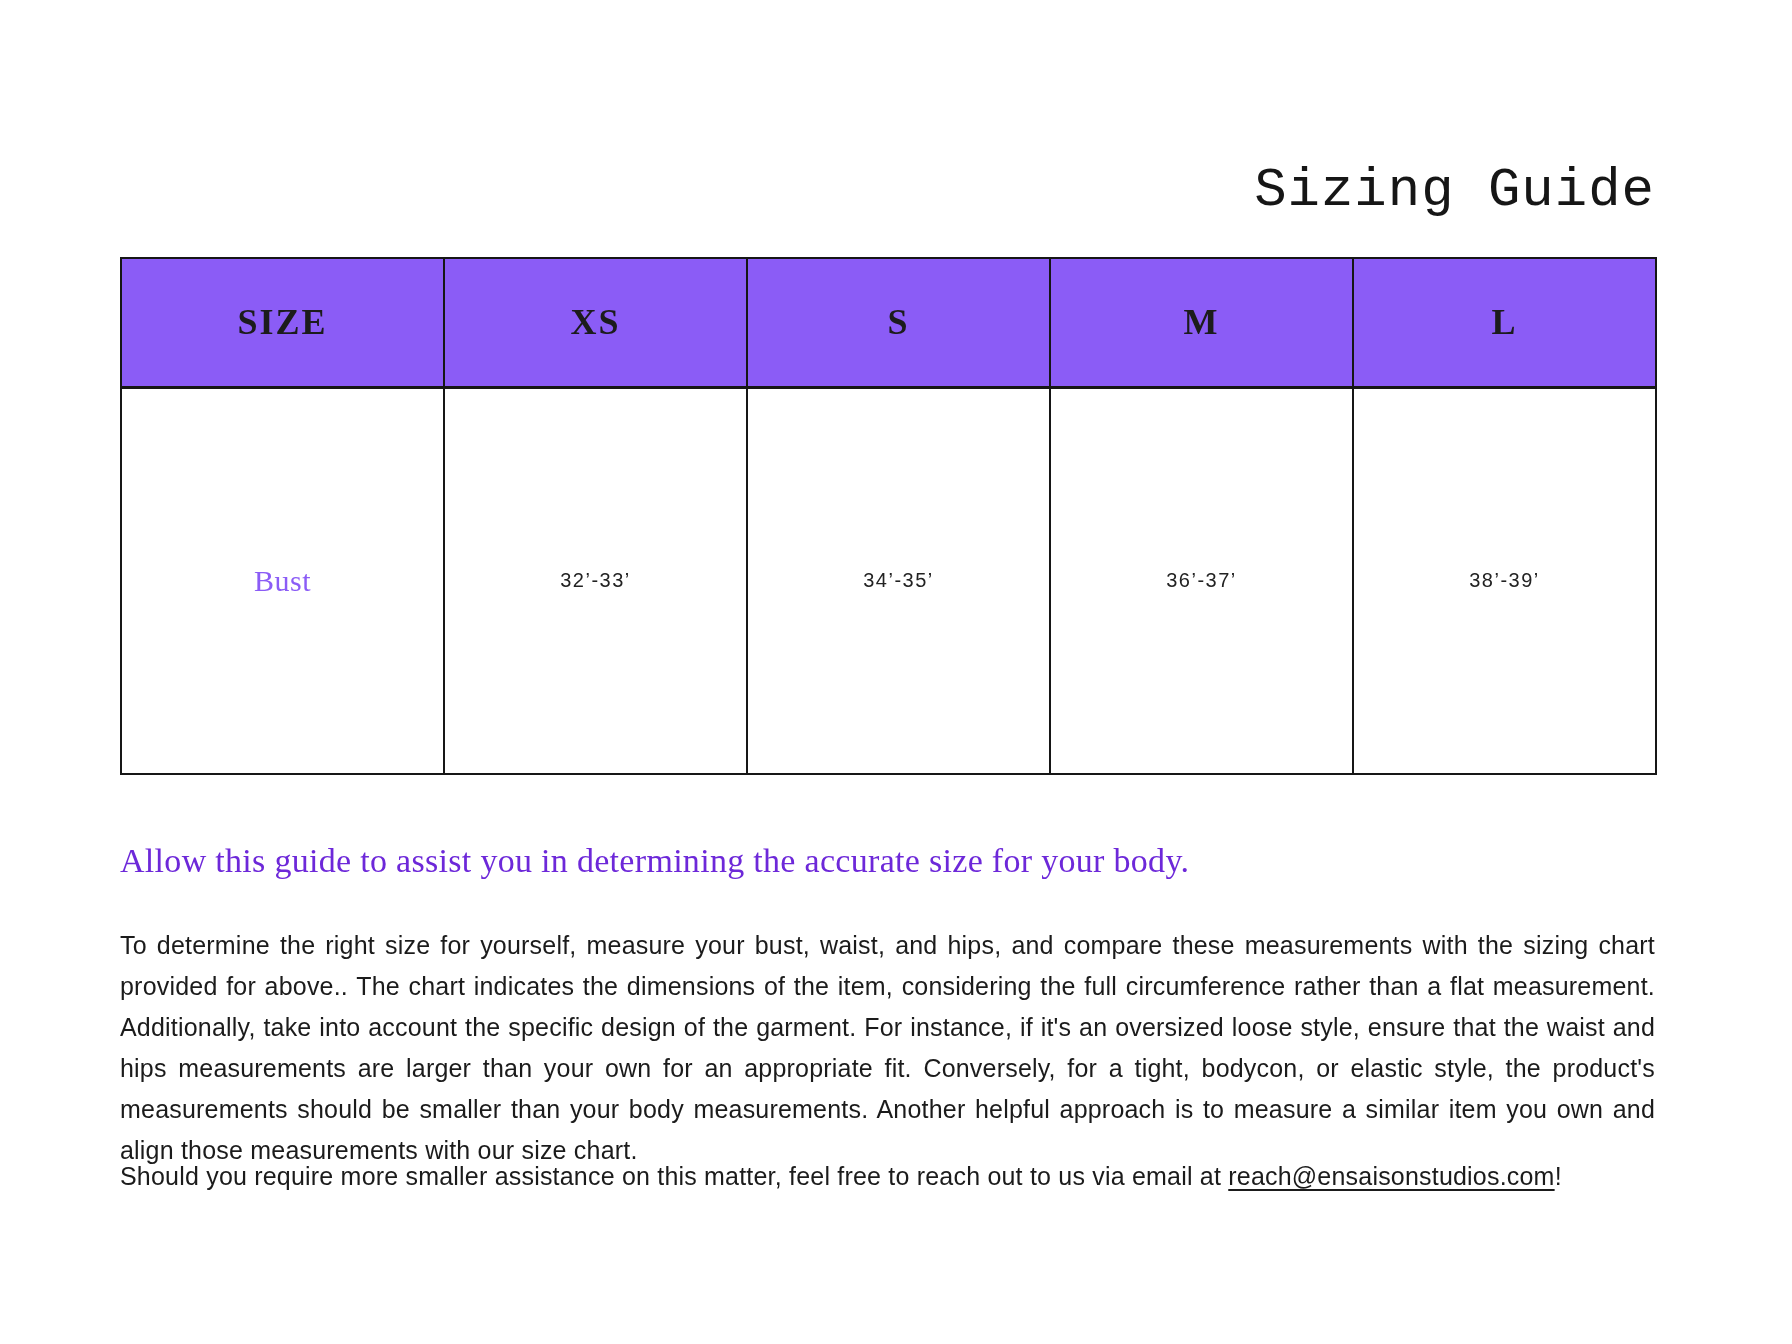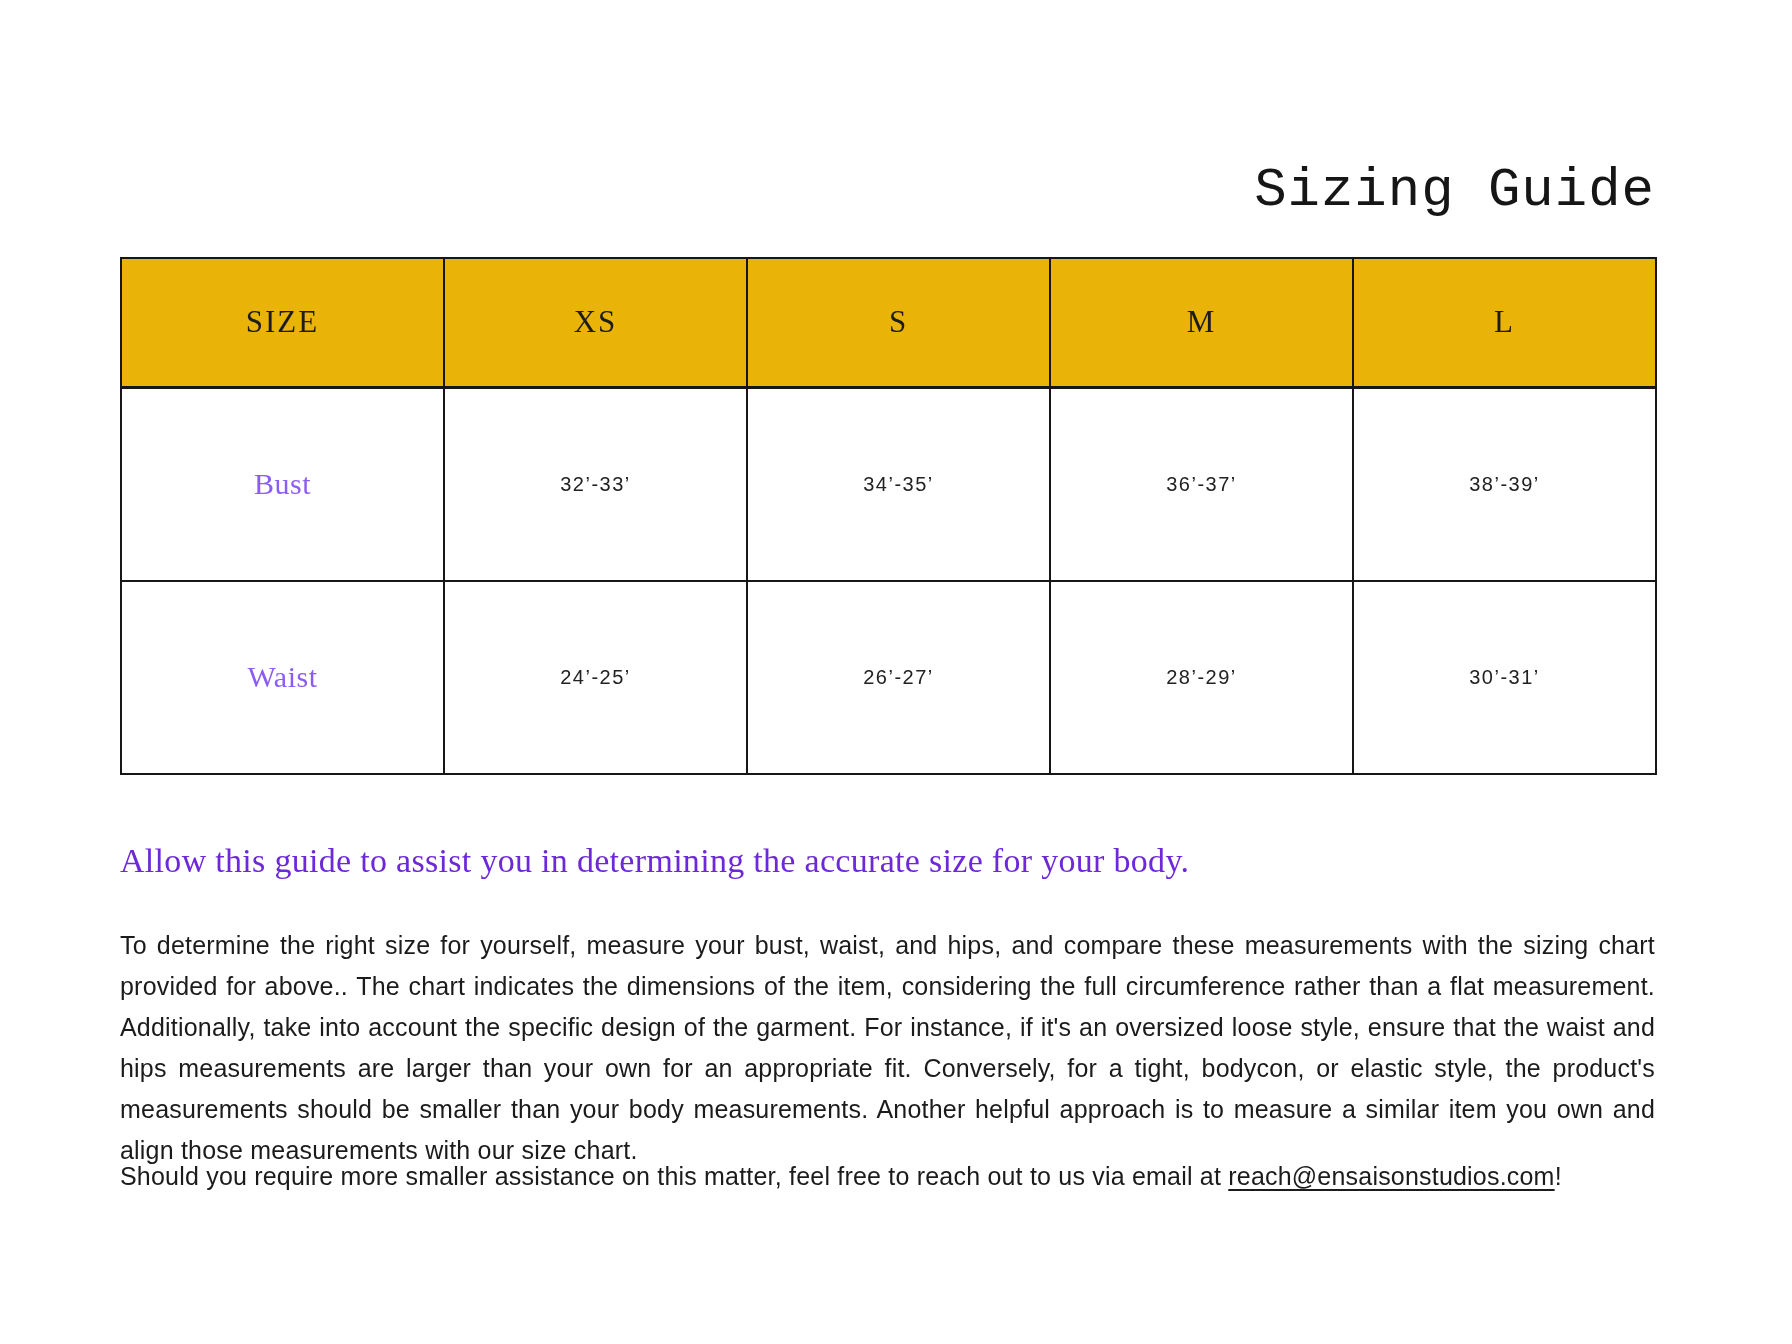--- a/index.html
+++ b/index.html
@@ -37,24 +37,24 @@
     table-layout: fixed;
   }
   table.size-table th,
   table.size-table td {
     border: 2px solid #161616;
     text-align: center;
     vertical-align: middle;
     height: 129px;
   }
   table.size-table th {
-    background: #eab308;
+    background: #8b5cf6;
     font-family: "Liberation Serif", "DejaVu Serif", serif;
-    font-weight: 400;
-    font-size: 31px;
+    font-weight: 700;
+    font-size: 36px;
     letter-spacing: 2px;
     color: #1c1c1c;
     border-bottom-width: 3px;
   }
   td.row-label {
     font-family: "Liberation Serif", "DejaVu Serif", serif;
     font-size: 30px;
     color: #8b5cf6;
     letter-spacing: 0.5px;
   }
@@ -133,27 +133,20 @@
       </tr>
     </thead>
     <tbody>
       <tr>
         <td class="row-label">Bust</td>
         <td class="size-value">32’-33’</td>
         <td class="size-value">34’-35’</td>
         <td class="size-value">36’-37’</td>
         <td class="size-value">38’-39’</td>
       </tr>
-      <tr>
-        <td class="row-label">Waist</td>
-        <td class="size-value">24’-25’</td>
-        <td class="size-value">26’-27’</td>
-        <td class="size-value">28’-29’</td>
-        <td class="size-value">30’-31’</td>
-      </tr>
     </tbody>
   </table>
 
   <div class="subheading">Allow this guide to assist you in determining the accurate size for your body.</div>
 
   <p class="description">To determine the right size for yourself, measure your bust, waist, and hips, and compare these measurements with the sizing chart provided for above.. The chart indicates the dimensions of the item, considering the full circumference rather than a flat measurement. Additionally, take into account the specific design of the garment. For instance, if it's an oversized loose style, ensure that the waist and hips measurements are larger than your own for an appropriate fit. Conversely, for a tight, bodycon, or elastic style, the product's measurements should be smaller than your body measurements. Another helpful approach is to measure a similar item you own and align those measurements with our size chart.</p>
 
   <p class="contact-line"><span>Should you require more smaller assistance on this matter, feel free to reach out to us via email at </span><a>reach@ensaisonstudios.com</a><span>!</span></p>
 
 </div>

